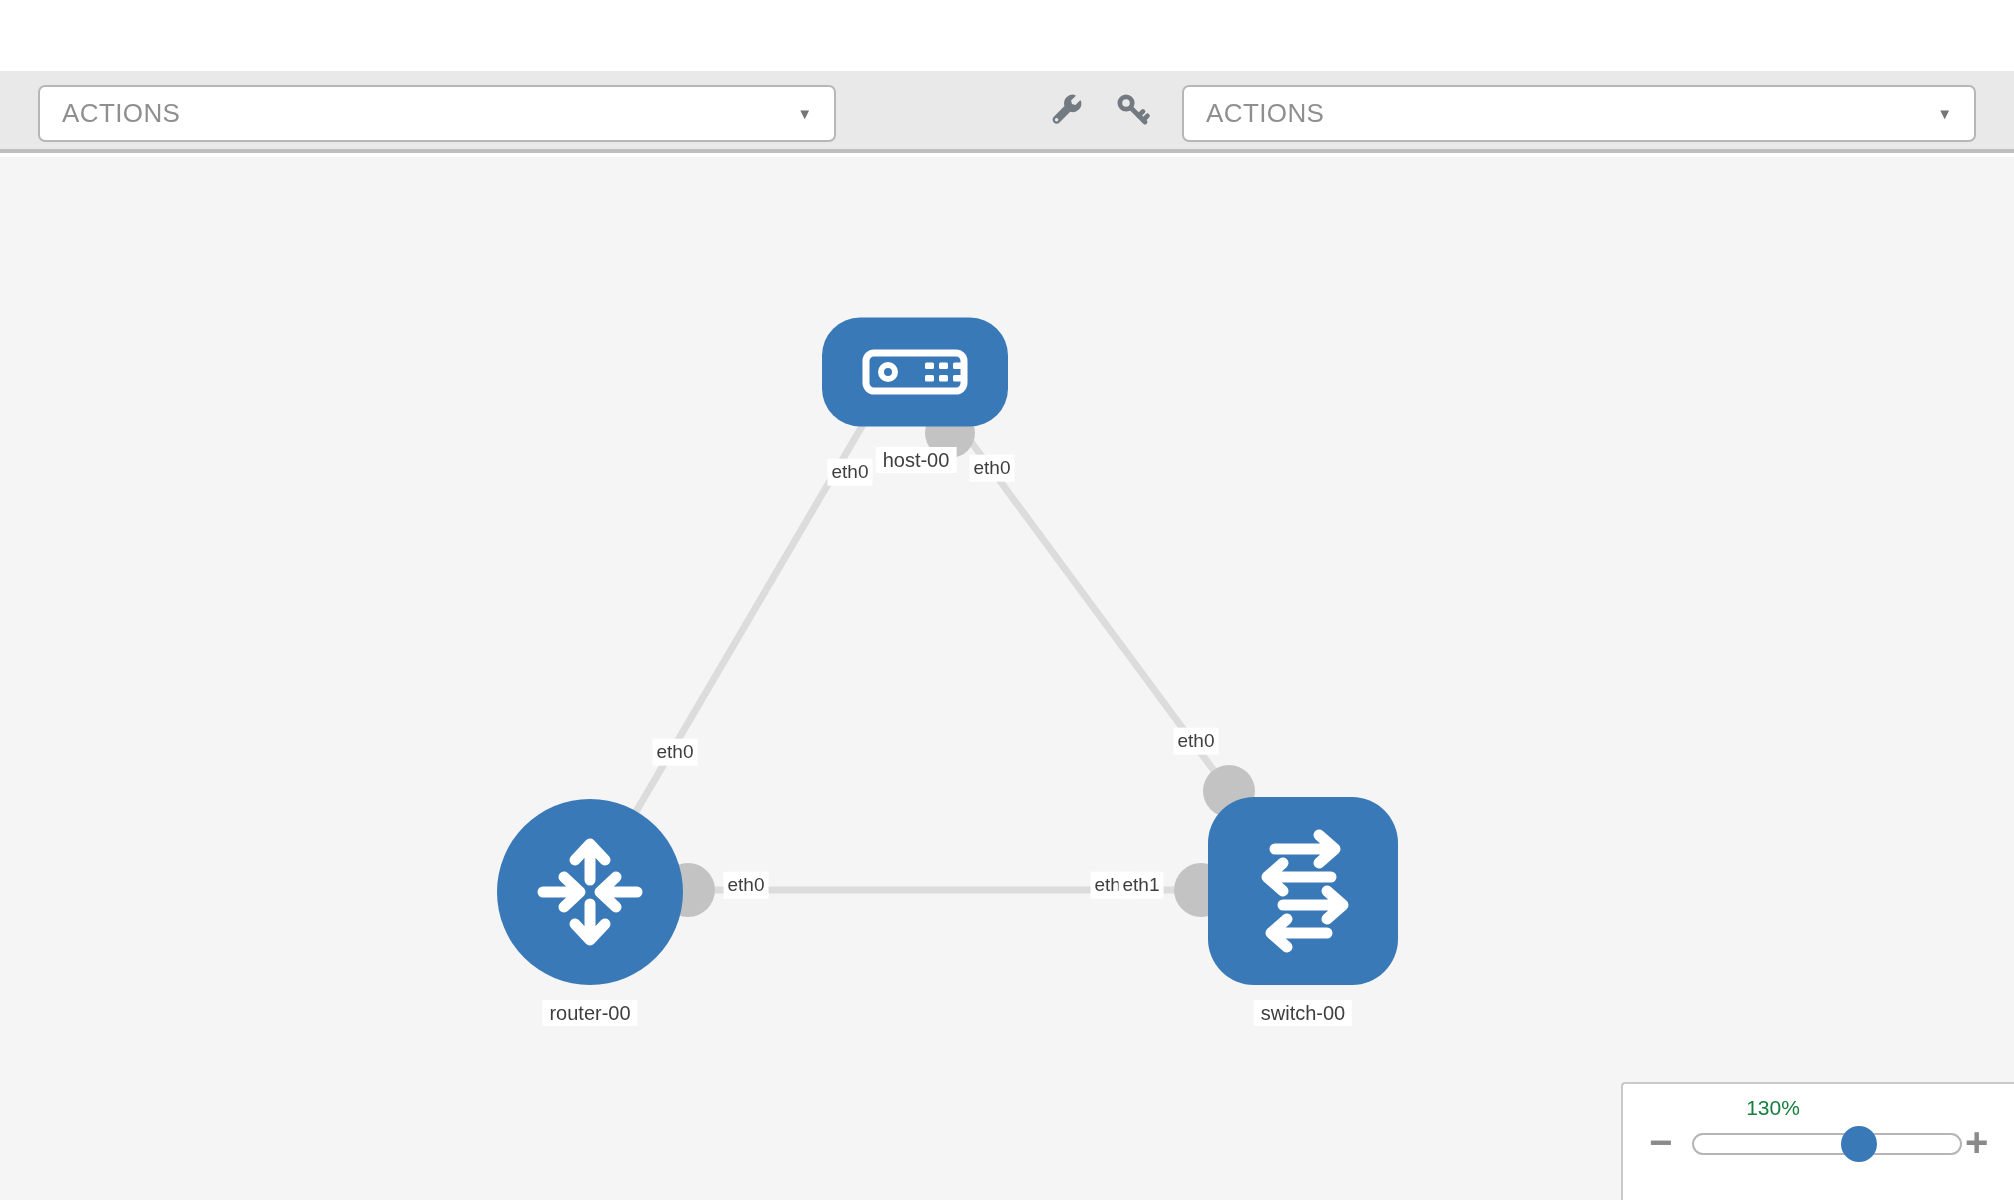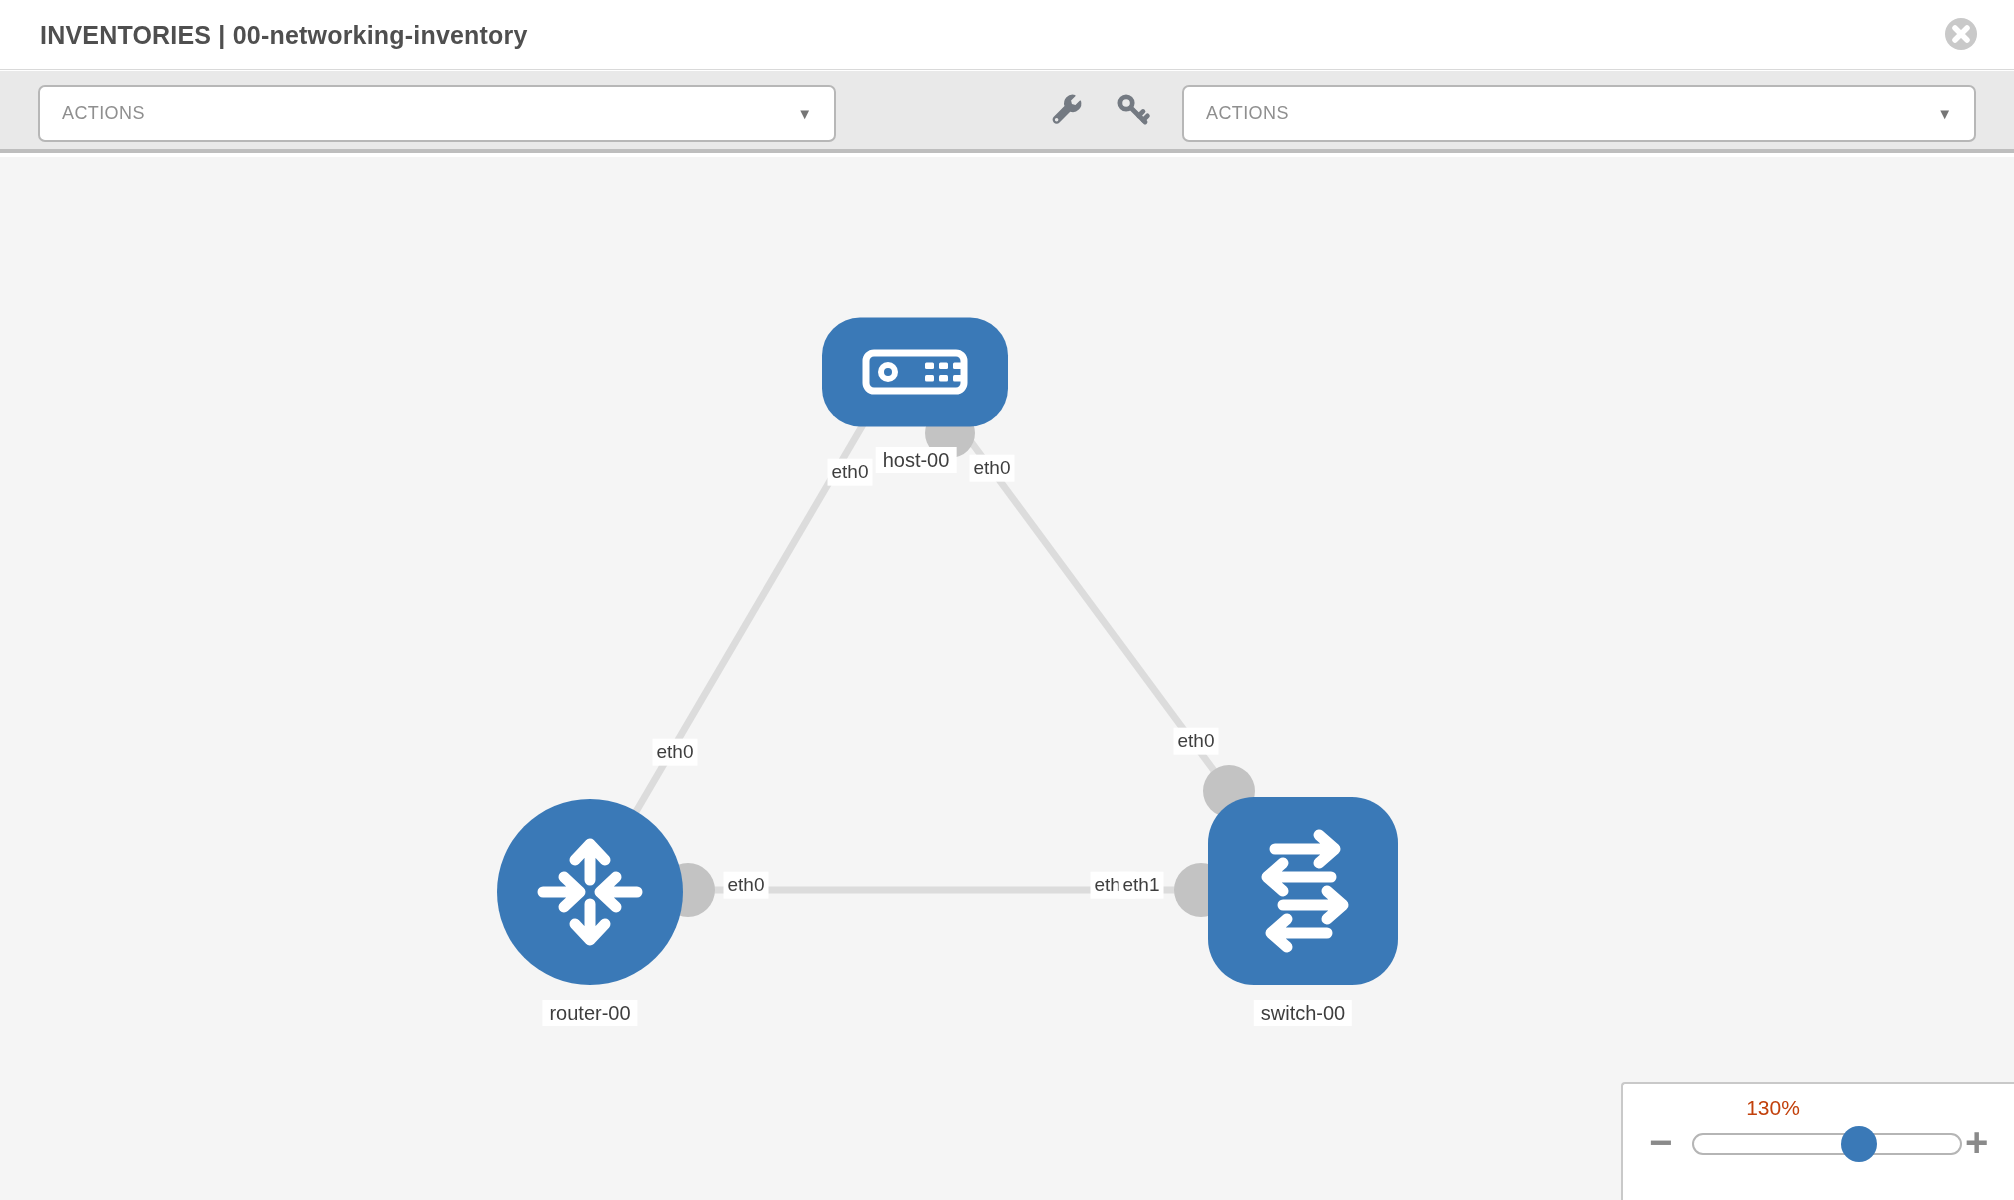--- a/index.html
+++ b/index.html
@@ -14,21 +14,21 @@
                 font-size:25px; font-weight:bold; color:#4f4f4f; letter-spacing:0.2px; }
   .close-btn { position:absolute; right:36px; top:17px; width:34px; height:34px;
                border:none; background:transparent; cursor:pointer; }
 
   
   .toolbar { position:absolute; left:0; top:71px; width:2014px; height:82px;
              background:#e9e9e9; border-bottom:4px solid #bebebe; }
   .select { position:absolute; top:14px; height:57px; background:#fff;
             border:2px solid #b7b7b7; border-radius:7px; cursor:pointer; }
   .select .sel-label { position:absolute; left:22px; top:0; height:69px; line-height:53px;
-            font-size:18px; color:#8f8f8f; letter-spacing:0.4px; }
+            font-size:26px; color:#8f8f8f; letter-spacing:0.4px; }
   .select .caret { position:absolute; right:22px; top:0; height:53px; line-height:53px;
             font-size:15px; color:#767676; }
   .select-actions { left:38px;  width:798px; }
   .select-search  { left:1182px; width:794px; }
   .tool-btn { position:absolute; top:12px; width:46px; height:56px; border:none;
               background:transparent; cursor:pointer; }
   .tool-btn.wrench { left:1043px; }
   .tool-btn.key    { left:1110px; }
 
   
@@ -42,46 +42,37 @@
                 white-space:nowrap; }
   .node-label { position:absolute; transform:translate(-50%,-50%); background:#ffffff;
                 color:#3e3e3e; font-size:20px; line-height:1.2; padding:1px 7px;
                 white-space:nowrap; }
 
   
   .zoom-panel { position:absolute; left:1621px; top:925px; width:393px; height:118px;
                 background:#ffffff; border-left:2px solid #c9c9c9;
                 border-top:2px solid #c9c9c9; border-radius:4px 0 0 0; }
   .zoom-value { position:absolute; left:0; top:12px; width:300px; text-align:center;
-                font-size:21px; color:#c2410c; }
+                font-size:21px; color:#15803d; }
   .zoom-minus, .zoom-plus { position:absolute; top:28px; border:none; background:transparent;
                 font-size:40px; font-weight:bold; color:#8a8a8a; cursor:pointer;
                 line-height:60px; }
   .zoom-minus { left:26px; }
   .zoom-plus  { left:342px; }
   .zoom-track { position:absolute; left:69px; top:49px; width:270px; height:22px;
                 background:#ffffff; border:2px solid #b5b5b5; border-radius:12px;
                 cursor:pointer; }
   .zoom-knob  { position:absolute; top:-9px; width:36px; height:36px; border-radius:50%;
                 cursor:grab; }
 </style>
 </head>
 <body>
 
 <div class="app">
 
-  <div class="header">
-    <div class="page-title">INVENTORIES | 00-networking-inventory</div>
-    <button class="close-btn" title="">
-      <svg width="34" height="34" viewBox="0 0 34 34">
-        <circle cx="17" cy="17" r="16" fill="#c9c9c9"></circle>
-        <path d="M11 11 L23 23 M23 11 L11 23" stroke="#ffffff" stroke-width="5.5" stroke-linecap="round"></path>
-      </svg>
-    </button>
-  </div>
 
   <div class="toolbar">
     <div class="select select-actions">
       <span class="sel-label">ACTIONS</span>
       <span class="caret">▼</span>
     </div>
     <button class="tool-btn wrench">
       <svg width="34" height="34" viewBox="0 0 24 24">
         <path fill="#747a82" d="M22.61 5.64a.55.55 0 0 0-.92-.25l-3.02 3.02-2.47-.61-.61-2.47 3.02-3.02a.55.55 0 0 0-.25-.92 6.1 6.1 0 0 0-7.4 7.79L3.4 16.74a2.85 2.85 0 1 0 4.03 4.03l7.56-7.56a6.1 6.1 0 0 0 7.62-7.57zM5.4 20.1a1.25 1.25 0 1 1 0-2.5 1.25 1.25 0 0 1 0 2.5z"></path>
       </svg>

